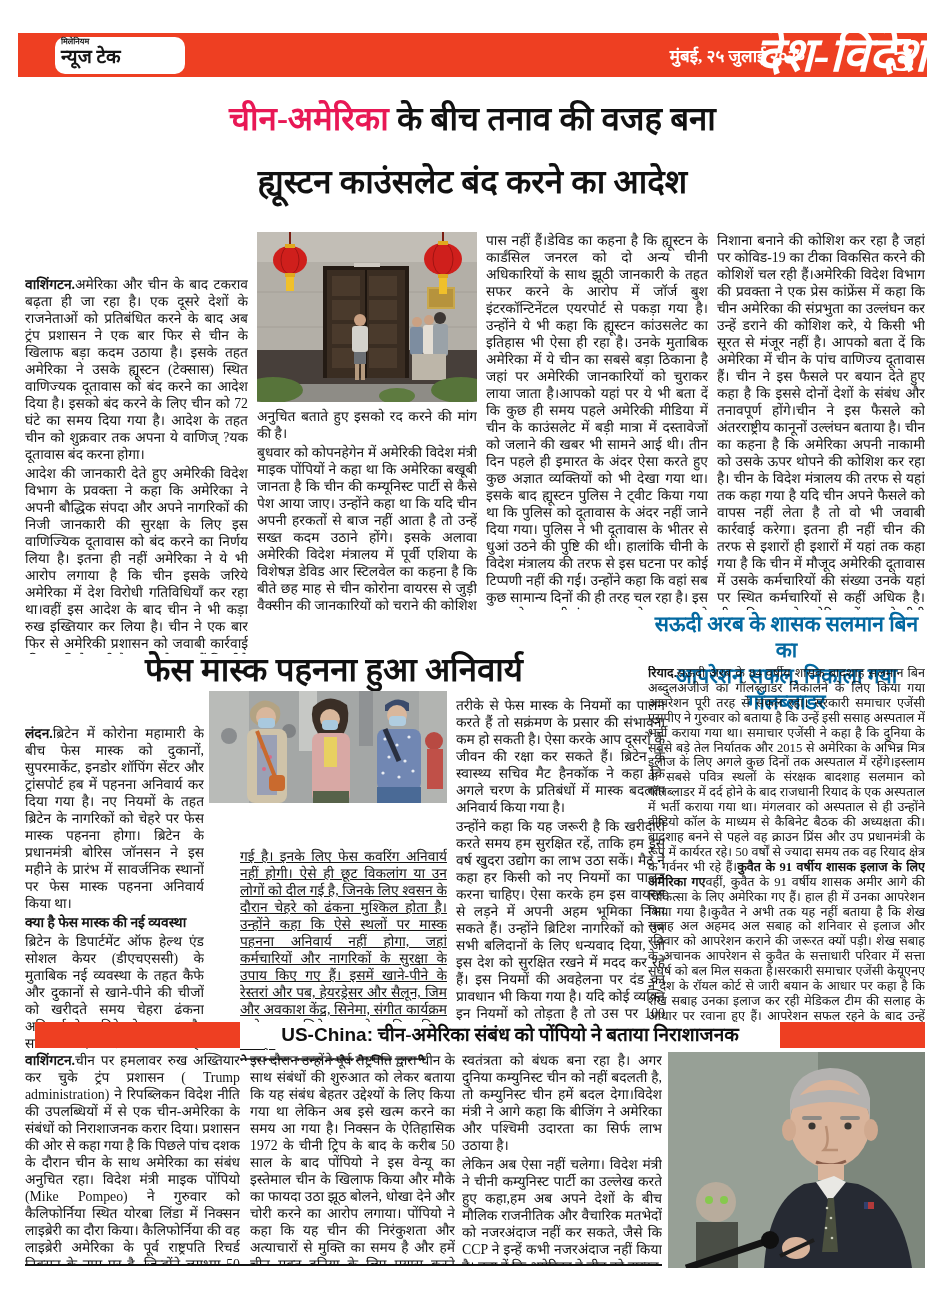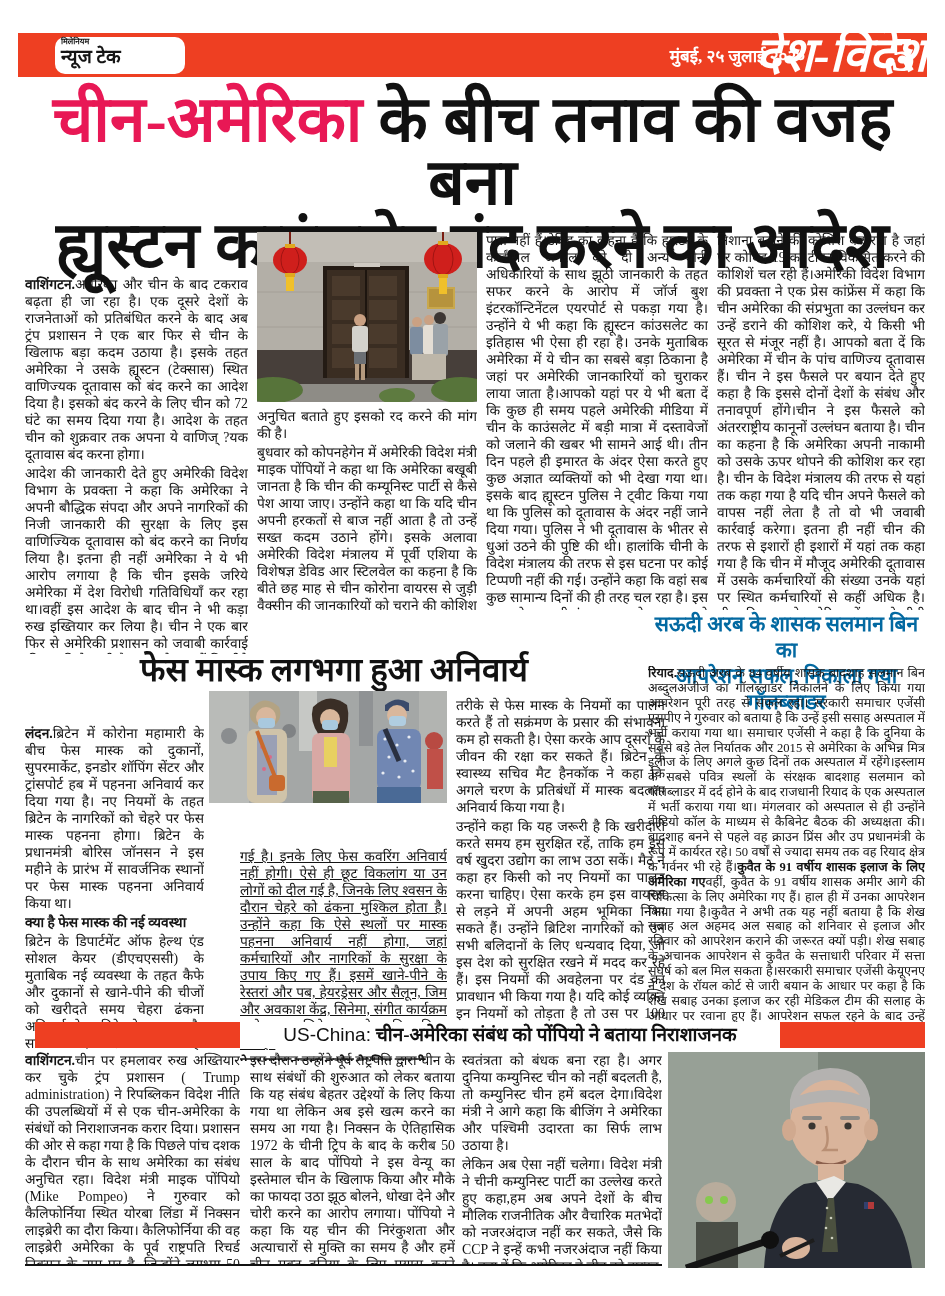--- a/index.html
+++ b/index.html
@@ -9,21 +9,21 @@
   .masthead{position:absolute;left:18px;top:33px;width:909px;height:44px;background:#ee3f22;}
   .logo-box{position:absolute;left:37px;top:4px;width:130px;height:37px;background:#ffffff;padding:1px 6px;box-sizing:border-box;border-radius:10px;}
   .logo-small{font-size:8px;font-weight:bold;line-height:8px;display:block;}
   .logo-main{font-size:19px;font-weight:bold;line-height:22px;display:block;}
   .mast-title{position:absolute;left:0;right:0;top:1px;text-align:right;color:#ffffff;
               font-size:48px;font-weight:bold;font-style:italic;line-height:42px;}
   .mast-date{position:absolute;right:122px;top:11px;color:#ffffff;font-size:17px;font-weight:bold;}
   .mast-pageno{position:absolute;right:12px;top:-6px;color:#ffffff;font-size:48px;font-weight:bold;}
   
   .headline1{position:absolute;left:20px;top:88px;width:905px;text-align:center;
-             font-weight:bold;font-size:64px;line-height:63px;color:#111111;}
+             font-weight:bold;font-size:33px;line-height:63px;color:#111111;}
   .accent{color:#e81855;}
   
   .col{position:absolute;font-size:13.8px;line-height:17px;text-align:justify;overflow:hidden;}
   .col p{margin:0 0 2px 0;}
   .subhead{font-weight:bold;}
   b.dl{font-weight:bold;}
   
   .a1c1{left:25px;top:232px;width:223px;height:378px;margin-top:44px;}
   .a1c2{left:257px;top:408px;width:220px;height:202px;}
   .a1c3{left:486px;top:232px;width:222px;height:378px;}
@@ -40,21 +40,21 @@
   .headline3{position:absolute;left:648px;top:611px;width:277px;text-align:center;
              font-weight:bold;font-size:21px;line-height:26px;color:#0369a1;}
   .saudi-body{left:648px;top:666px;width:277px;height:356px;font-size:12.6px;line-height:14.9px;}
   
   .banner{position:absolute;left:35px;top:1022px;width:890px;height:26px;display:flex;align-items:stretch;}
   .banner .red{background:#ee3f22;}
   .banner .redL{width:205px;}
   .banner .redR{flex:1;}
   .banner .label{width:540px;background:#ffffff;text-align:center;font-weight:bold;
                  font-size:19px;line-height:26px;color:#111111;white-space:nowrap;}
-  .banner .label .latin{font-family:"Liberation Sans","DejaVu Sans",sans-serif;font-weight:normal;}
+  .banner .label .latin{font-family:"Liberation Sans","DejaVu Sans",sans-serif;font-weight:bold;}
   .a3c1{left:25px;top:1052px;width:215px;height:212px;}
   .a3c2{left:250px;top:1052px;width:205px;height:212px;}
   .a3c3{left:462px;top:1052px;width:200px;height:212px;}
   .photo3{position:absolute;left:668px;top:1052px;width:257px;height:216px;}
   .bottom-rule{position:absolute;left:25px;top:1264px;width:637px;height:2px;background:#111111;}
   svg{display:block;}
 </style>
 </head>
 <body>
 
@@ -154,21 +154,21 @@
   <div class="col a1c3">
     <p>पास नहीं हैं।डेविड का कहना है कि ह्यूस्टन के कार्डंसिल जनरल को दो अन्य चीनी अधिकारियों के साथ झूठी जानकारी के तहत सफर करने के आरोप में जॉर्ज बुश इंटरकॉन्टिनेंटल एयरपोर्ट से पकड़ा गया है। उन्होंने ये भी कहा कि ह्यूस्टन कांउसलेट का इतिहास भी ऐसा ही रहा है। उनके मुताबिक अमेरिका में ये चीन का सबसे बड़ा ठिकाना है जहां पर अमेरिकी जानकारियों को चुराकर लाया जाता है।आपको यहां पर ये भी बता दें कि कुछ ही समय पहले अमेरिकी मीडिया में चीन के काउंसलेट में बड़ी मात्रा में दस्तावेजों को जलाने की खबर भी सामने आई थी। तीन दिन पहले ही इमारत के अंदर ऐसा करते हुए कुछ अज्ञात व्यक्तियों को भी देखा गया था। इसके बाद ह्यूस्टन पुलिस ने ट्वीट किया गया था कि पुलिस को दूतावास के अंदर नहीं जाने दिया गया। पुलिस ने भी दूतावास के भीतर से धुआं उठने की पुष्टि की थी। हालांकि चीनी के विदेश मंत्रालय की तरफ से इस घटना पर कोई टिप्पणी नहीं की गई। उन्होंने कहा कि वहां सब कुछ सामान्य दिनों की ही तरह चल रहा है। इस घटना के बाद ही ट्रंप प्रशासन ने दूतावास को बंद करने का कठोर निर्णय लिया है।अमेरिका का आरोप है कि चीन हैकर्स के जरिए उन प्रयोगशालाओं को</p>
   </div>
 
   <div class="col a1c4">
     <p>निशाना बनाने की कोशिश कर रहा है जहां पर कोविड-19 का टीका विकसित करने की कोशिशें चल रही हैं।अमेरिकी विदेश विभाग की प्रवक्ता ने एक प्रेस कांफ्रेंस में कहा कि चीन अमेरिका की संप्रभुता का उल्लंघन कर उन्हें डराने की कोशिश करे, ये किसी भी सूरत से मंजूर नहीं है। आपको बता दें कि अमेरिका में चीन के पांच वाणिज्य दूतावास हैं। चीन ने इस फैसले पर बयान देते हुए कहा है कि इससे दोनों देशों के संबंध और तनावपूर्ण होंगे।चीन ने इस फैसले को अंतरराष्ट्रीय कानूनों उल्लंघन बताया है। चीन का कहना है कि अमेरिका अपनी नाकामी को उसके ऊपर थोपने की कोशिश कर रहा है। चीन के विदेश मंत्रालय की तरफ से यहां तक कहा गया है यदि चीन अपने फैसले को वापस नहीं लेता है तो वो भी जवाबी कार्रवाई करेगा। इतना ही नहीं चीन की तरफ से इशारों ही इशारों में यहां तक कहा गया है कि चीन में मौजूद अमेरिकी दूतावास में उसके कर्मचारियों की संख्या उनके यहां पर स्थित कर्मचारियों से कहीं अधिक है। चीन की तरफ से अमेरिका में रह रहे चीनी नागरिकों को एक चेतावनी भी जारी की गई है कि अमेरिकी एजेंसियां उनका उत्पीड़न कर उन्हें गैर कानूनी रूप से हिरासत में भी ले सकती हैं।</p>
   </div>
 
   <div class="headline2">
     <br>
-    <span>फेस मास्क लगभगा हुआ अनिवार्य</span>
+    <span>फेस मास्क पहनना हुआ अनिवार्य</span>
   </div>
 
   <div class="headline3">
     <span>सऊदी अरब के शासक सलमान बिन का</span><br>
     <span>आपरेशन सफल, निकाला गया गॉलब्लाडर</span>
   </div>
 
   <div class="col a2c1">
     <p><b class="dl">लंदन.</b><span>ब्रिटेन में कोरोना महामारी के बीच फेस मास्क को दुकानों, सुपरमार्केट, इनडोर शॉपिंग सेंटर और ट्रांसपोर्ट हब में पहनना अनिवार्य कर दिया गया है। नए नियमों के तहत ब्रिटेन के नागरिकों को चेहरे पर फेस मास्क पहनना होगा। ब्रिटेन के प्रधानमंत्री बोरिस जॉनसन ने इस महीने के प्रारंभ में सावर्जनिक स्थानों पर फेस मास्क पहनना अनिवार्य किया था।</span></p>
     <p class="subhead">क्या है फेस मास्क की नई व्यवस्था</p>

